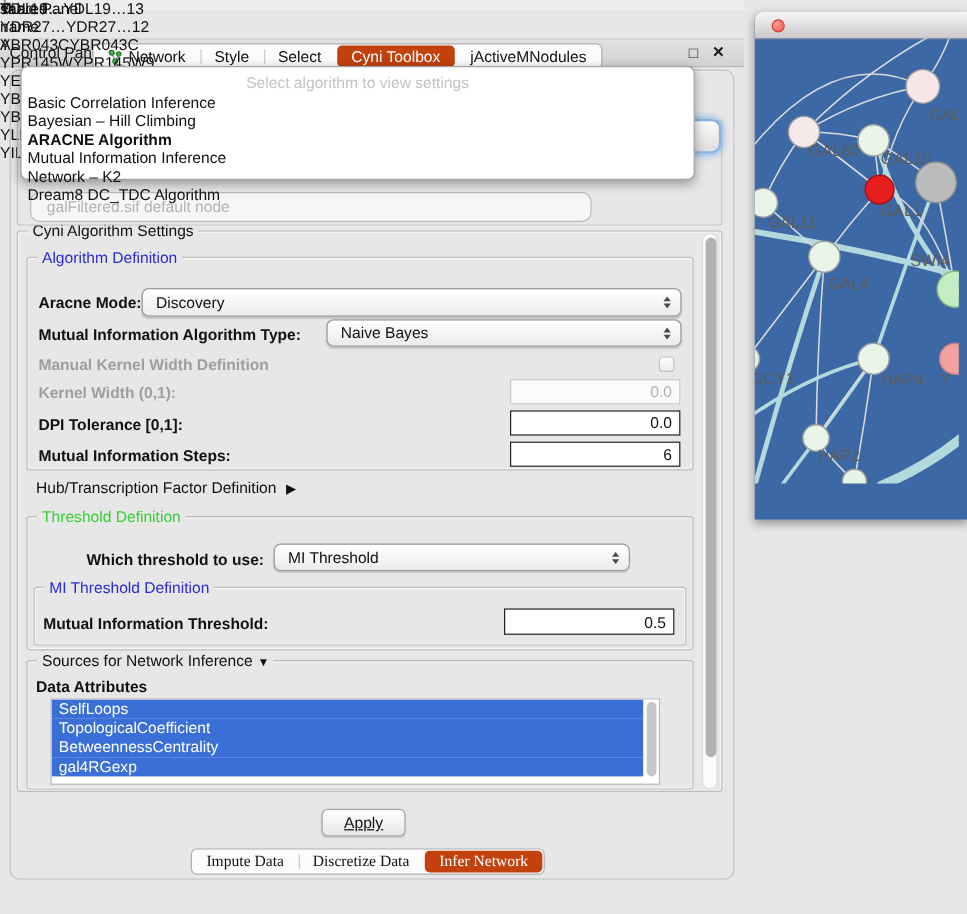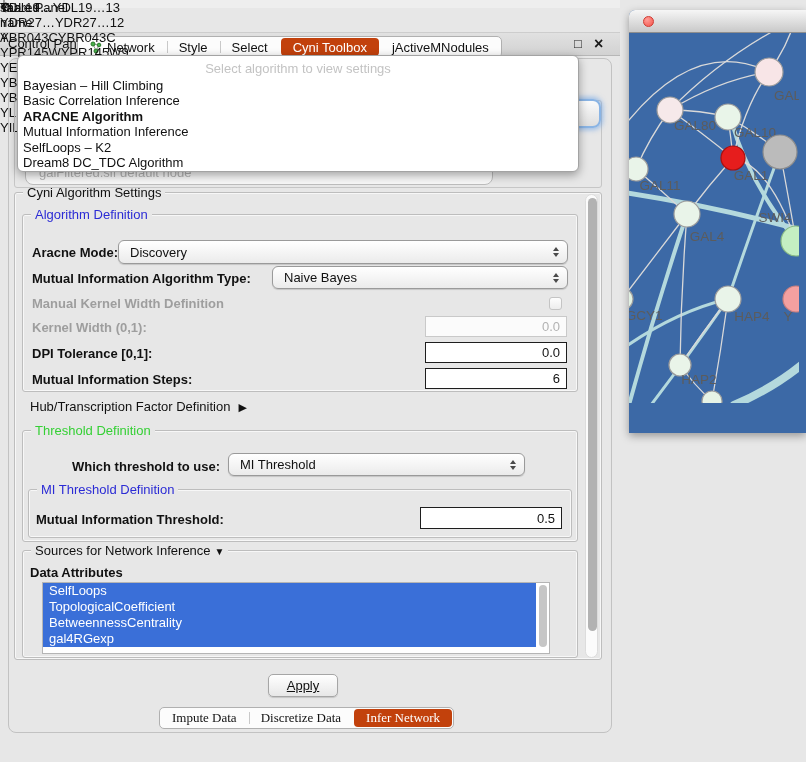--- a/index.html
+++ b/index.html
@@ -36,21 +36,21 @@
   
   #ghost-group{left:14px;top:100px;width:588px;height:88px;border:1px solid #c6c6c6;border-radius:3px;
                box-sizing:border-box;z-index:1;}
   #ghost-combo{left:25px;top:160px;width:468px;height:25px;border:1px solid #bcbcbc;border-radius:8px;
                background:#f6f6f6;box-sizing:border-box;z-index:2;color:#b3b3b3;line-height:24px;padding-left:13px;}
   #focus-combo{left:80px;top:99px;width:521px;height:29px;border:2px solid #8ab4e4;border-radius:8px;
                background:linear-gradient(#fafafa,#dedede);box-shadow:0 0 5px 2px rgba(95,155,230,.55);
                box-sizing:border-box;z-index:2;}
 
   
-  #popup{left:17px;top:55px;width:562px;height:117px;background:#fff;border:1px solid #a3a3a3;
+  #popup{left:17px;top:55px;width:562px;height:95px;background:#fff;border:1px solid #a3a3a3;
          border-radius:6px;box-shadow:0 3px 10px rgba(0,0,0,.35);z-index:30;box-sizing:border-box;padding-top:5px;}
   #popup .hint{text-align:center;color:#c3c3c3;height:17px;line-height:15px;}
   .pitem{height:15.4px;line-height:15.4px;padding-left:5px;white-space:nowrap;}
   .pitem.hot{font-weight:bold;}
 
   
   .group{position:absolute;border:1px solid #bdbdbd;border-radius:3px;box-sizing:border-box;
          box-shadow:inset 0 0 0 1px rgba(255,255,255,.65);}
   .legend{position:absolute;top:-8px;left:8px;background:#e7e7e7;padding:0 4px;white-space:nowrap;}
   .legend.blue{color:#2b2bd5;}
@@ -184,25 +184,25 @@
   <div class="abs" id="ghost-group"></div>
   <div class="abs" id="focus-combo"></div>
   <div class="abs" id="ghost-combo">
     <span>galFiltered.sif default node</span>
   </div>
 
   
   <div class="abs" id="popup">
     <div class="hint">Select algorithm to view settings</div>
     <div id="popup-items">
+        <div class="pitem">Basic Correlation Inference</div>
         <div class="pitem">Bayesian – Hill Climbing</div>
-        <div class="pitem">Basic Correlation Inference</div>
         <div class="pitem hot">ARACNE Algorithm</div>
         <div class="pitem">Mutual Information Inference</div>
-        <div class="pitem">SelfLoops – K2</div>
+        <div class="pitem">Network – K2</div>
         <div class="pitem">Dream8 DC_TDC Algorithm</div>
       </div>
   </div>
 
   
   <div class="group" id="settings-group" style="left:14px;top:192px;width:588px;height:468px;">
     <span class="legend">Cyni Algorithm Settings</span>
   </div>
 
   

